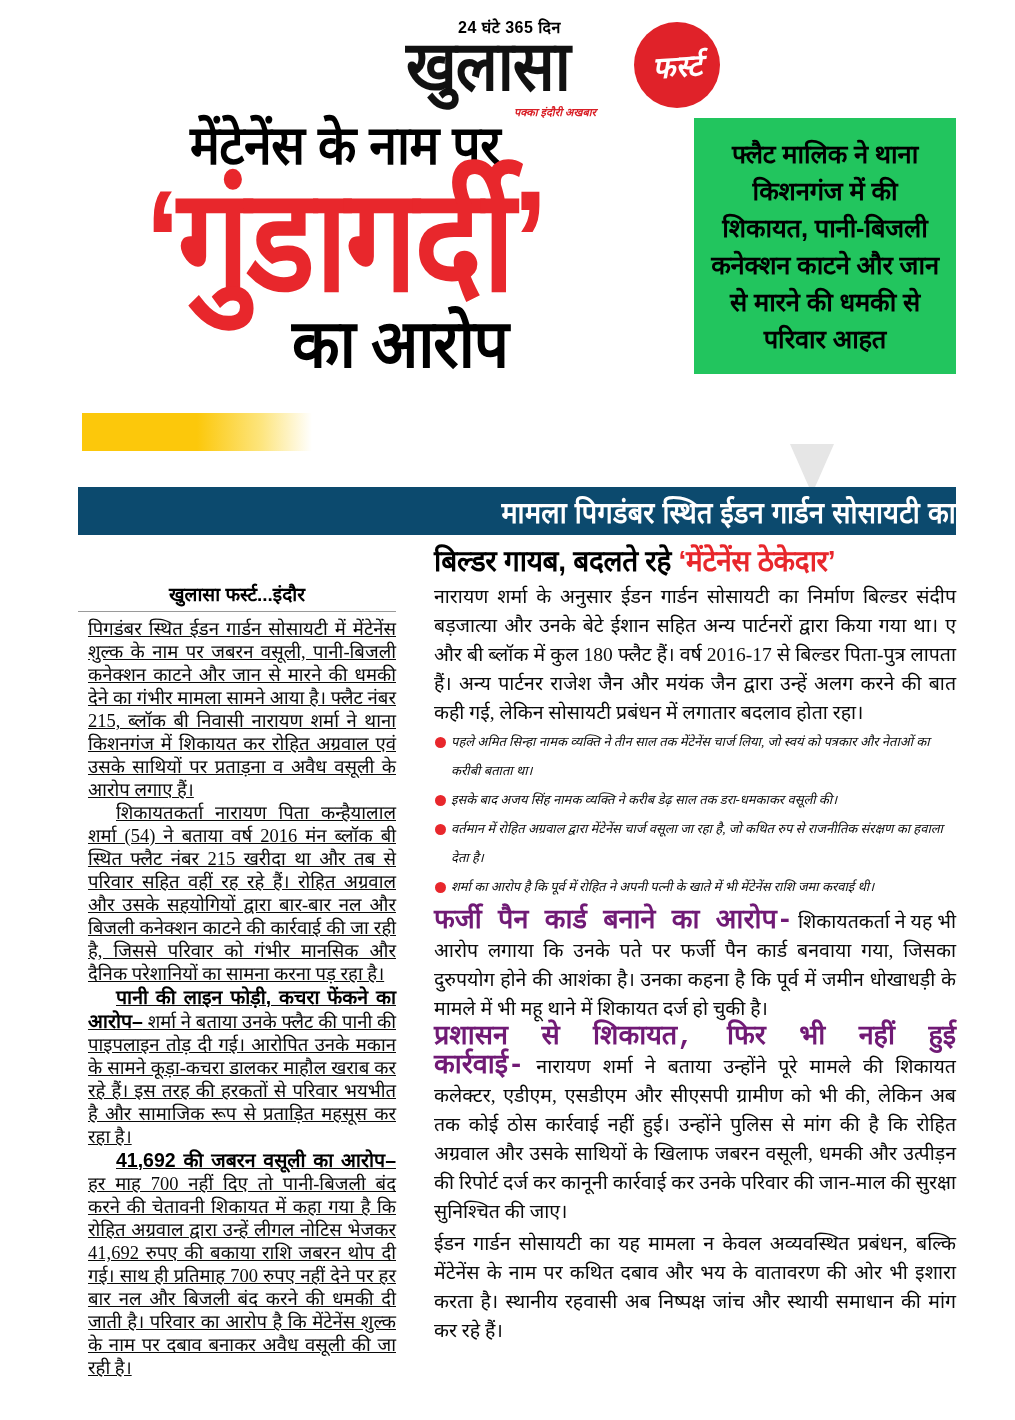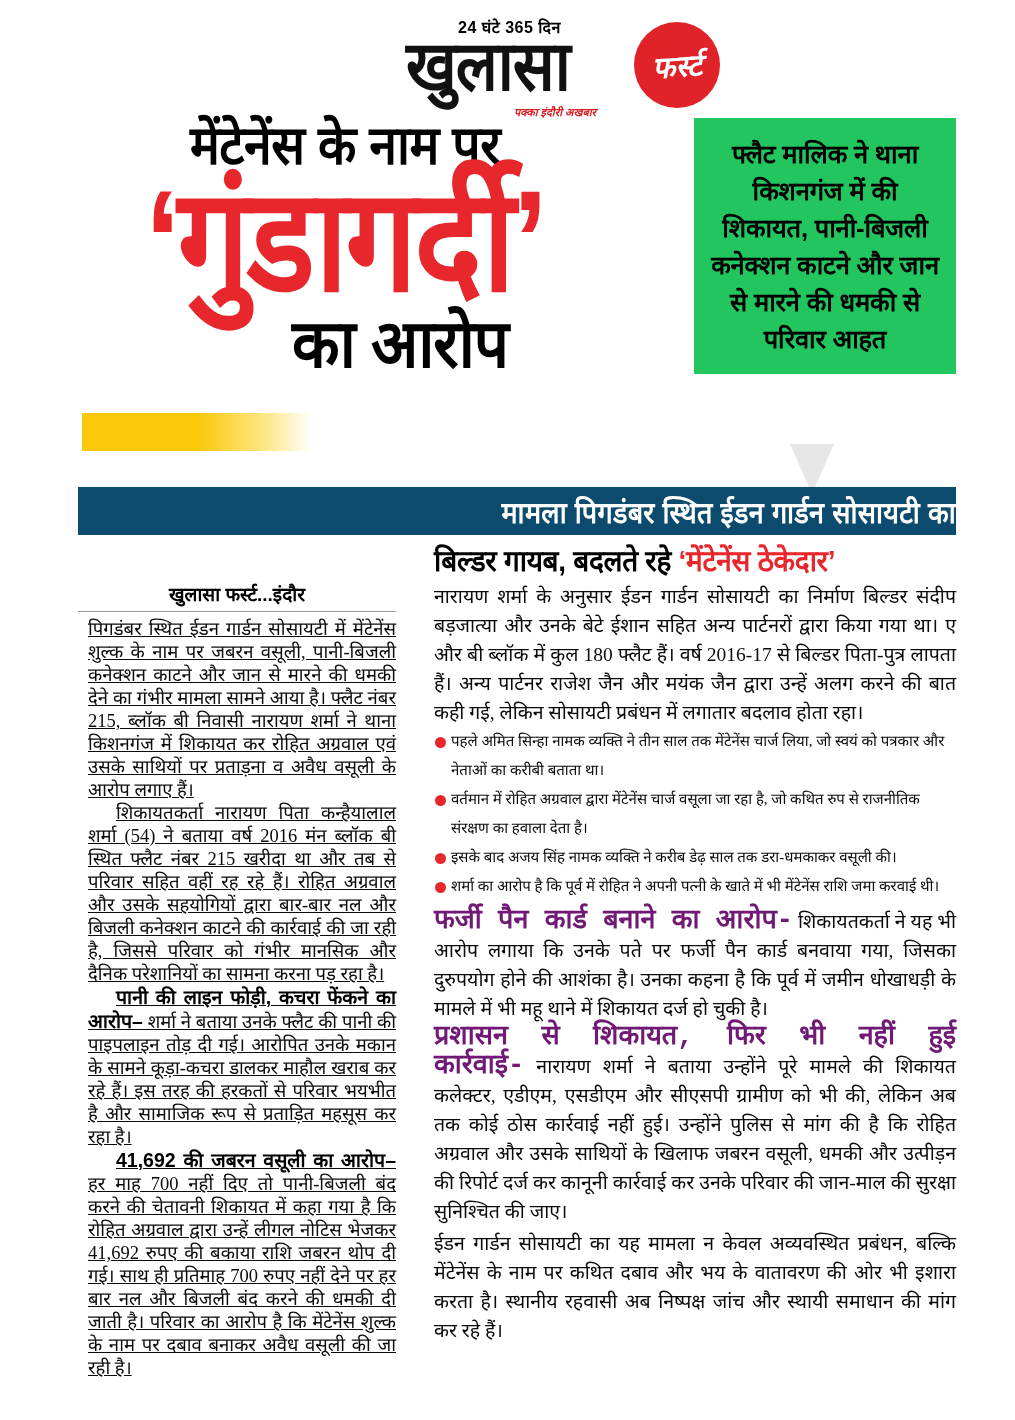--- a/index.html
+++ b/index.html
@@ -259,24 +259,25 @@
   }
 
   ul.bullets {
     list-style: none;
     margin: 0; padding: 0;
   }
   ul.bullets li {
     position: relative;
     padding-left: 17px;
     font-family: "Liberation Serif", "DejaVu Serif", serif;
-    font-size: 15px;
+    font-size: 13px;
     line-height: 29px;
     color: #0a0a0a;
     text-align: left;
+    font-style: italic;
   }
   ul.bullets li::before {
     content: "";
     position: absolute;
     left: 1px; top: 10px;
     width: 11px; height: 11px;
     border-radius: 50%;
     background: #E8272C;
   }
   .gap { height: 6px; }
@@ -335,22 +336,22 @@
   </div>
 
   <div class="col-right">
 
     <div class="rc-head"><span>बिल्डर गायब, बदलते रहे </span><span class="accent">‘मेंटेनेंस ठेकेदार’</span></div>
 
     <p class="rbody">नारायण शर्मा के अनुसार ईडन गार्डन सोसायटी का निर्माण बिल्डर संदीप बड़जात्या और उनके बेटे ईशान सहित अन्य पार्टनरों द्वारा किया गया था। ए और बी ब्लॉक में कुल 180 फ्लैट हैं। वर्ष 2016-17 से बिल्डर पिता-पुत्र लापता हैं। अन्य पार्टनर राजेश जैन और मयंक जैन द्वारा उन्हें अलग करने की बात कही गई, लेकिन सोसायटी प्रबंधन में लगातार बदलाव होता रहा।</p>
 
     <ul class="bullets">
       <li>पहले अमित सिन्हा नामक व्यक्ति ने तीन साल तक मेंटेनेंस चार्ज लिया, जो स्वयं को पत्रकार और नेताओं का करीबी बताता था।</li>
+      <li>इसके बाद अजय सिंह नामक व्यक्ति ने करीब डेढ़ साल तक डरा-धमकाकर वसूली की।</li>
       <li>वर्तमान में रोहित अग्रवाल द्वारा मेंटेनेंस चार्ज वसूला जा रहा है, जो कथित रुप से राजनीतिक संरक्षण का हवाला देता है।</li>
-      <li>इसके बाद अजय सिंह नामक व्यक्ति ने करीब डेढ़ साल तक डरा-धमकाकर वसूली की।</li>
       <li>शर्मा का आरोप है कि पूर्व में रोहित ने अपनी पत्नी के खाते में भी मेंटेनेंस राशि जमा करवाई थी।</li>
     </ul>
 
     <div class="gap"></div>
 
     <p class="rbody">
       <span class="rsub">फर्जी पैन कार्ड बनाने का आरोप-</span><span> शिकायतकर्ता ने यह भी आरोप लगाया कि उनके पते पर फर्जी पैन कार्ड बनवाया गया, जिसका दुरुपयोग होने की आशंका है। उनका कहना है कि पूर्व में जमीन धोखाधड़ी के मामले में भी महू थाने में शिकायत दर्ज हो चुकी है।</span>
     </p>
 
     <p class="rbody">

